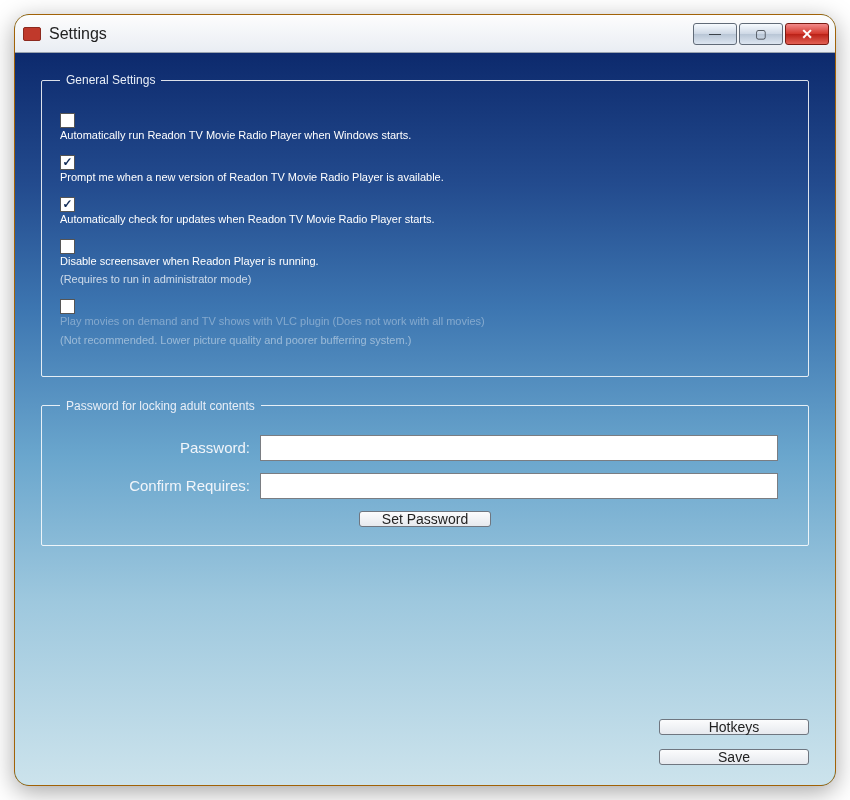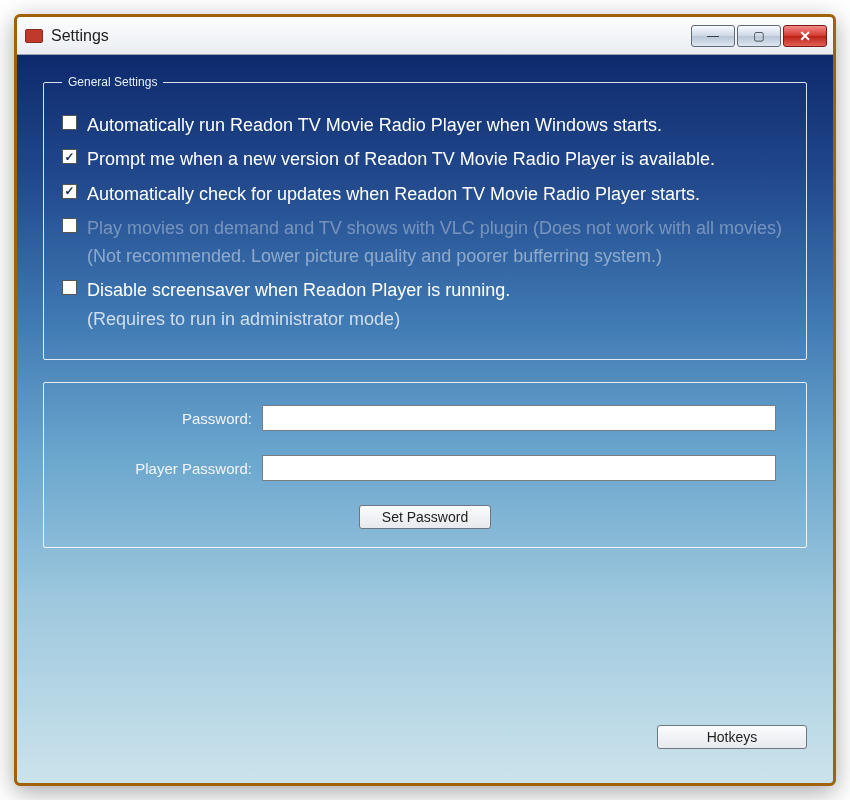--- a/index.html
+++ b/index.html
@@ -8,22 +8,22 @@
   background: #fff;
   width: 850px;
   height: 800px;
   display: flex;
   align-items: center;
   justify-content: center;
 }
 .window {
   width: 822px;
   height: 772px;
-  border: 3px solid #a16207;
-  border-radius: 6px;
+  border: 1px solid #a16207;
+  border-radius: 15px;
   box-shadow: 0 6px 24px rgba(0,0,0,0.35);
   background: #14532d;
   overflow: hidden;
   display: flex;
   flex-direction: column;
 }
 .titlebar {
   height: 38px;
   background: linear-gradient(#fdfdfd,#e9edf3);
   border-bottom: 1px solid #9aa3af;
@@ -68,22 +68,23 @@
 }
 legend {
   padding: 0 6px;
   font-size: 12px;
   color: #e8eef7;
 }
 .row {
   display: flex;
   align-items: flex-start;
   margin: 10px 0;
-  font-size: 18px;
+  font-size: 11px;
   line-height: 1.35;
+  flex-direction: column;
 }
 .row .cb {
   width: 15px; height: 15px;
   min-width: 15px;
   border: 1px solid #555;
   background: #fff;
   margin-right: 10px;
   margin-top: 2px;
   display: flex; align-items: center; justify-content: center;
   font-size: 12px; color: #102a56;
@@ -94,40 +95,40 @@
 .row .sub {
   display: block;
   color: rgba(255,255,255,0.75);
   margin-top: 4px;
 }
 .row.dim .sub { color: rgba(255,255,255,0.45); }
 .pw-area { margin-top: 4px; }
 .formrow {
   display: flex;
   align-items: center;
-  margin: 8px 0 24px 0;
+  margin: 8px 0 12px 0;
 }
 .formrow label {
   width: 200px;
   text-align: right;
   padding-right: 10px;
   font-size: 15px;
   color: #f1f5fa;
 }
 .formrow input[type="password"] {
   flex: 1;
   height: 26px;
   border: 1px solid #7a7d82;
   background: #fff;
   padding: 0 6px;
   font-size: 14px;
   margin-right: 12px;
 }
 .btn {
-  height: 24px;
+  height: 16px;
   padding: 0 22px;
   border: 1px solid #6f7680;
   border-radius: 3px;
   background: linear-gradient(#fbfcfd,#e6e9ee);
   font-size: 14px;
   color: #222;
   display: inline-flex;
   align-items: center;
   justify-content: center;
   cursor: default;
@@ -173,55 +174,57 @@
       <div class="row">
         <div class="cb checked"></div>
         <div><span>Prompt me when a new version of Readon TV Movie Radio Player is available.</span></div>
       </div>
 
       <div class="row">
         <div class="cb checked"></div>
         <div><span>Automatically check for updates when Readon TV Movie Radio Player starts.</span></div>
       </div>
 
+      <div class="row">
+        <div class="cb"></div>
+        <div>
+          <span>Disable screensaver  when Readon Player is running.</span>
+          <span class="sub">(Requires to run in administrator mode)</span>
+        </div>
+      </div>
+
       <div class="row dim">
         <div class="cb"></div>
         <div>
           <span>Play movies on demand and TV shows with VLC plugin (Does not work with all movies)</span>
           <span class="sub">(Not recommended. Lower picture quality and poorer bufferring system.)</span>
         </div>
       </div>
-
-      <div class="row">
-        <div class="cb"></div>
-        <div>
-          <span>Disable screensaver  when Readon Player is running.</span>
-          <span class="sub">(Requires to run in administrator mode)</span>
-        </div>
-      </div>
     </fieldset>
 
     <fieldset class="pw-area">
+      <legend>Password for locking adult contents</legend>
 
       <div class="formrow">
         <label>Password:</label>
         <input type="password" style="">
       </div>
 
       <div class="formrow">
-        <label>Player Password:</label>
+        <label>Confirm Requires:</label>
         <input type="password" style="">
       </div>
 
 
       <div class="setpw-row">
         <div class="btn">Set Password</div>
       </div>
     </fieldset>
 
     <div class="bottombar">
       <div class="btn">Hotkeys</div>
     </div>
     <div class="bottombar" style="margin-top:8px">
+      <div class="btn">Save</div>
     </div>
 
   </div>
 </div>
 
 </body></html>

